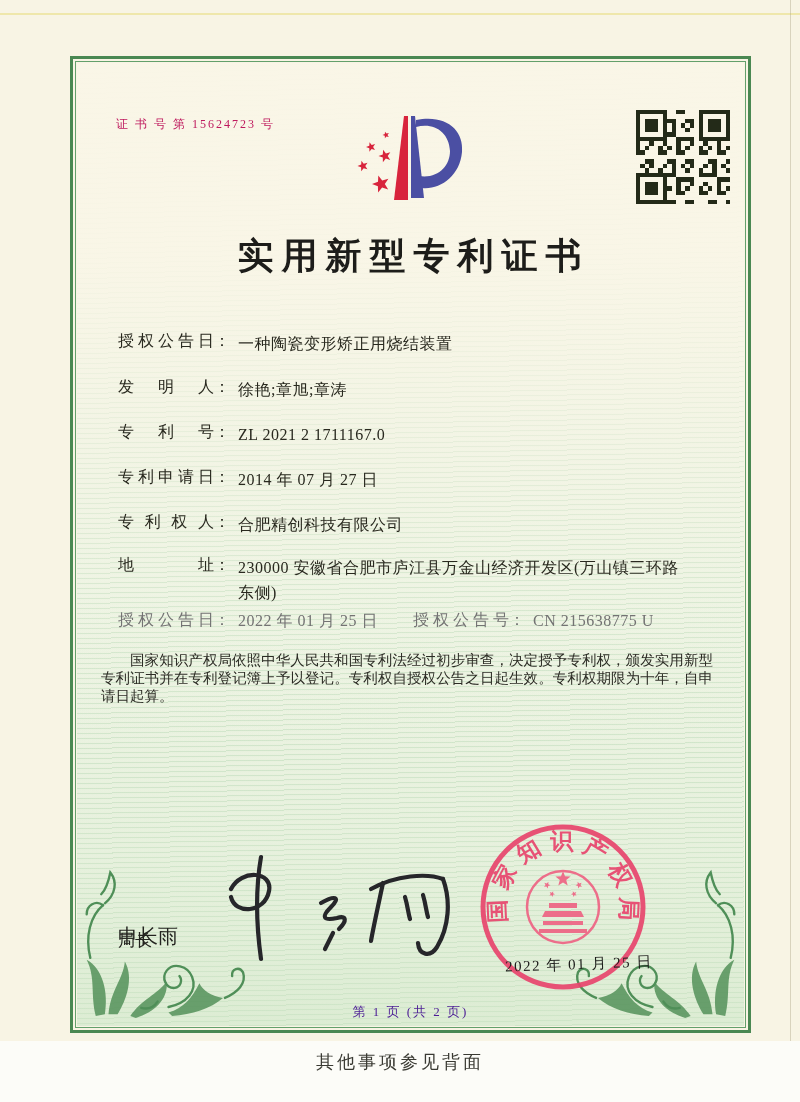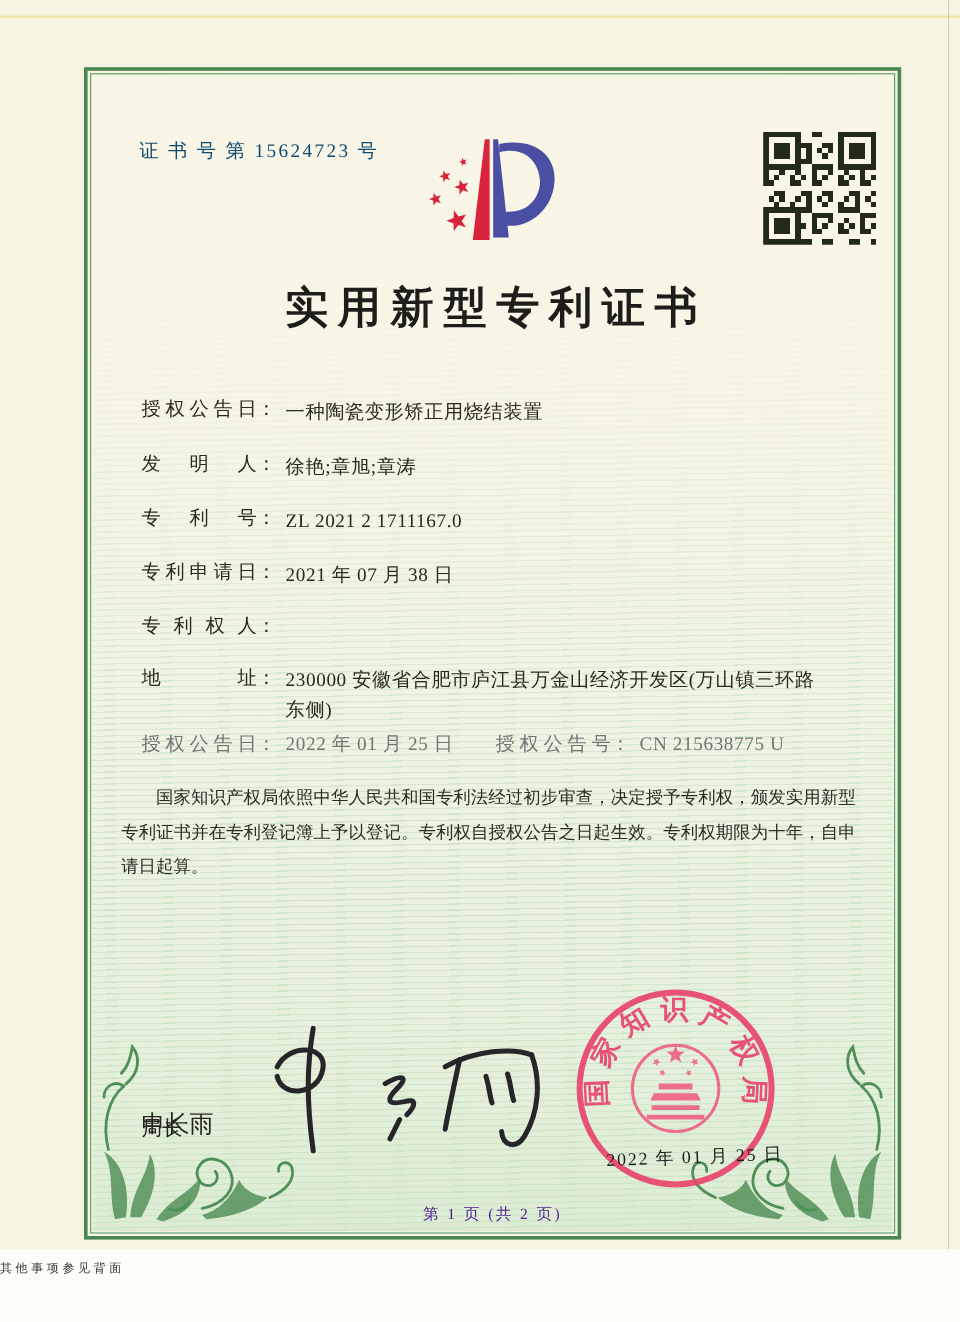--- a/index.html
+++ b/index.html
@@ -14,48 +14,48 @@
   .bg{position:absolute;inset:4px;
       background:
         linear-gradient(180deg, rgba(250,246,231,.97) 0%, rgba(250,246,231,.92) 20%, rgba(247,245,230,.6) 38%, rgba(240,245,227,.25) 55%, rgba(236,244,224,0) 72%),
         linear-gradient(0deg, rgba(206,230,198,.55) 0%, rgba(214,234,206,.3) 18%, rgba(220,236,212,0) 45%),
         repeating-linear-gradient(179deg, rgba(140,195,146,.30) 0px, rgba(140,195,146,.30) 1px, rgba(228,240,220,.25) 1px, rgba(246,249,240,.2) 3px, rgba(140,195,146,0) 5px),
         #edf3e2;}
   .flourish{position:absolute;bottom:3px;width:185px;height:200px;}
   .fl-left{left:3px;}
   .fl-right{right:3px;transform:scaleX(-1);}
 
-  .cert-no{position:absolute;left:43px;top:57px;font-size:16px;letter-spacing:2px;color:#0c4a6e;}
+  .cert-no{position:absolute;left:43px;top:57px;font-size:12px;letter-spacing:2px;color:#be185d;}
   .logo{position:absolute;left:265px;top:55px;width:130px;height:100px;}
   .qr{position:absolute;left:563px;top:51px;width:94px;height:94px;}
 
   .title{position:absolute;left:0;top:170px;width:100%;margin:3px;text-align:center;
          font-size:36px;font-weight:700;letter-spacing:8px;color:#1d1d1a;}
 
   .row{position:absolute;left:45px;display:flex;align-items:flex-start;color:#29291f;}
   .flabel{display:inline-block;width:96px;font-size:16px;text-align:justify;text-align-last:justify;white-space:nowrap;}
   .colon{display:inline-block;width:16px;font-size:16px;}
   .fvalue{margin-left:8px;font-size:16px;letter-spacing:.5px;max-width:452px;line-height:25px;}
   .grant-group{position:absolute;display:flex;align-items:center;color:#737373;}
 
   .paras{position:absolute;left:28px;top:592px;width:612px;color:#2b2b24;}
-  .paras p{margin:0;font-size:14.5px;line-height:29px;text-align:justify;text-indent:2em;
+  .paras p{margin:0;font-size:14.5px;line-height:18px;text-align:justify;text-indent:2em;
            font-family:"Liberation Serif","DejaVu Serif",serif;}
 
   .sig-title{position:absolute;left:45px;top:826px;font-size:17px;color:#23231f;margin-top:44px;}
   .sig-name{position:absolute;left:45px;top:864px;font-size:20px;color:#23231f;}
   .signature{position:absolute;left:128px;top:792px;width:250px;height:115px;}
 
   .seal{position:absolute;left:400px;top:760px;width:180px;height:180px;opacity:.92;}
   .seal-date{position:absolute;left:418px;top:896px;width:176px;text-align:center;
              font-size:15px;letter-spacing:1.5px;color:#1c1c1a;transform:rotate(-2deg);}
 
   .page-no{position:absolute;left:0;top:944px;width:100%;text-align:center;font-size:13px;
            letter-spacing:2px;color:#4c1d95;}
-  .back-note{position:absolute;left:0;top:1050px;width:100%;font-size:10px;
+  .back-note{position:absolute;left:0;top:1050px;width:100%;text-align:center;font-size:18px;
              letter-spacing:3px;color:#3a3a33;}
 </style>
 </head>
 <body>
 
 <div class="page">
   <div class="top-edge"></div>
   <div class="right-edge"></div>
   <div class="bottom-strip"></div>
 
@@ -232,25 +232,26 @@
       <div class="fvalue">徐艳;章旭;章涛</div>
     </div>
     <div class="row" style="top:363px">
       <span class="flabel">专利号</span>
         <span class="colon">：</span>
       <div class="fvalue">ZL 2021 2 1711167.0</div>
     </div>
     <div class="row" style="top:408px">
       <span class="flabel">专利申请日</span>
         <span class="colon">：</span>
-      <div class="fvalue">2021 年 07 月 38 日</div>
+      <div class="fvalue">2014 年 07 月 27 日</div>
     </div>
     <div class="row" style="top:453px">
       <span class="flabel">专利权人</span>
         <span class="colon">：</span>
+      <div class="fvalue">合肥精创科技有限公司</div>
     </div>
     <div class="row" style="top:496px">
       <span class="flabel">地址</span>
         <span class="colon">：</span>
       <div class="fvalue">230000 安徽省合肥市庐江县万金山经济开发区(万山镇三环路东侧)</div>
     </div>
 
     <div class="grant-group" style="left:45px;top:549px">
       <span class="flabel">授权公告日</span>
         <span class="colon">：</span>

